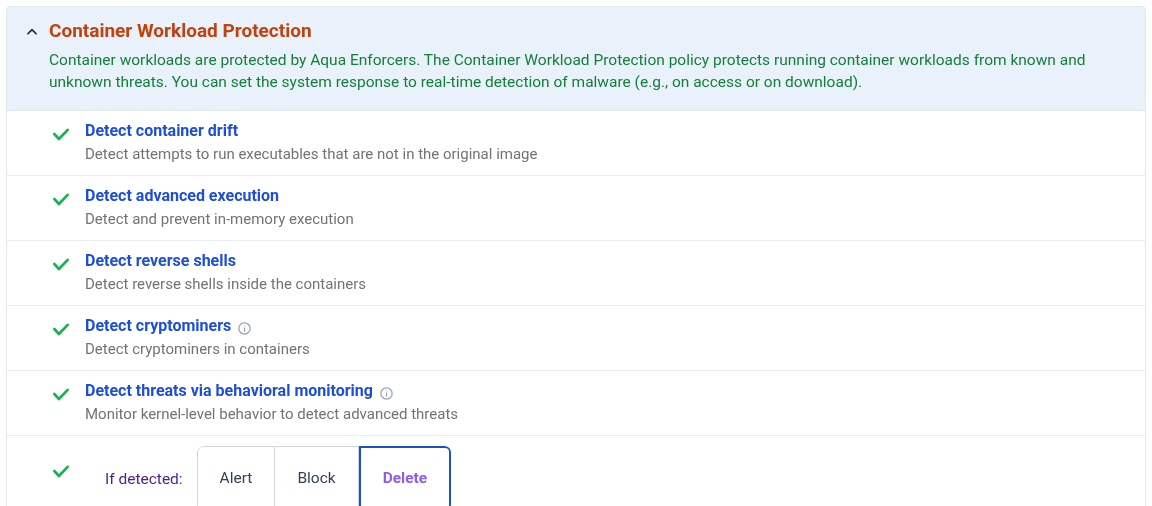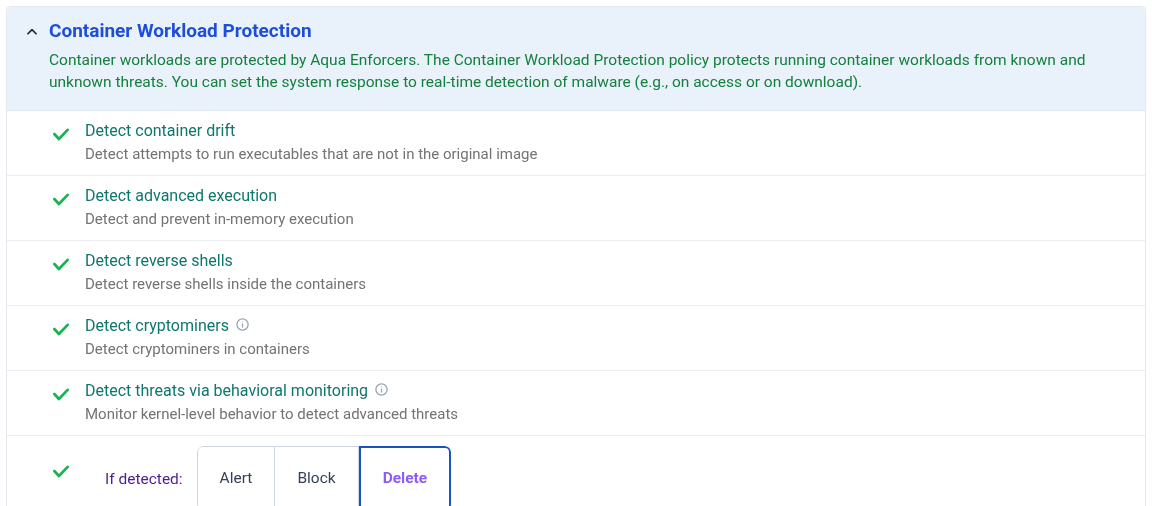--- a/index.html
+++ b/index.html
@@ -31,21 +31,21 @@
     height: 14px;
     flex-shrink: 0;
     color: #1b2a4e;
     position: relative;
     top: 1px;
     cursor: pointer;
   }
   .panel-title {
     font-weight: 700;
     font-size: 19px;
-    color: #1d4ed8;
+    color: #c2410c;
   }
   .panel-desc {
     margin-top: 7px;
     margin-left: 24px;
     color: #15803d;
     font-size: 15.5px;
     line-height: 1.45;
   }
   .item {
     display: flex;
@@ -60,25 +60,25 @@
     color: #18b351;
     width: 20px;
     height: 20px;
     flex-shrink: 0;
     margin-right: 14px;
     position: relative;
     top: -8px;
   }
   .item-content { flex: 1 1 auto; min-width: 0; }
   .item-title {
-    font-weight: 400;
-    color: #0f766e;
+    font-weight: 700;
+    color: #1d4ed8;
     font-size: 16px;
     display: inline-flex;
-    align-items: flex-start;
+    align-items: flex-end;
     gap: 6px;
   }
   .item-desc {
     margin-top: 5px;
     color: #737373;
     font-size: 15px;
   }
   .info-icon {
     width: 15px;
     height: 15px;

